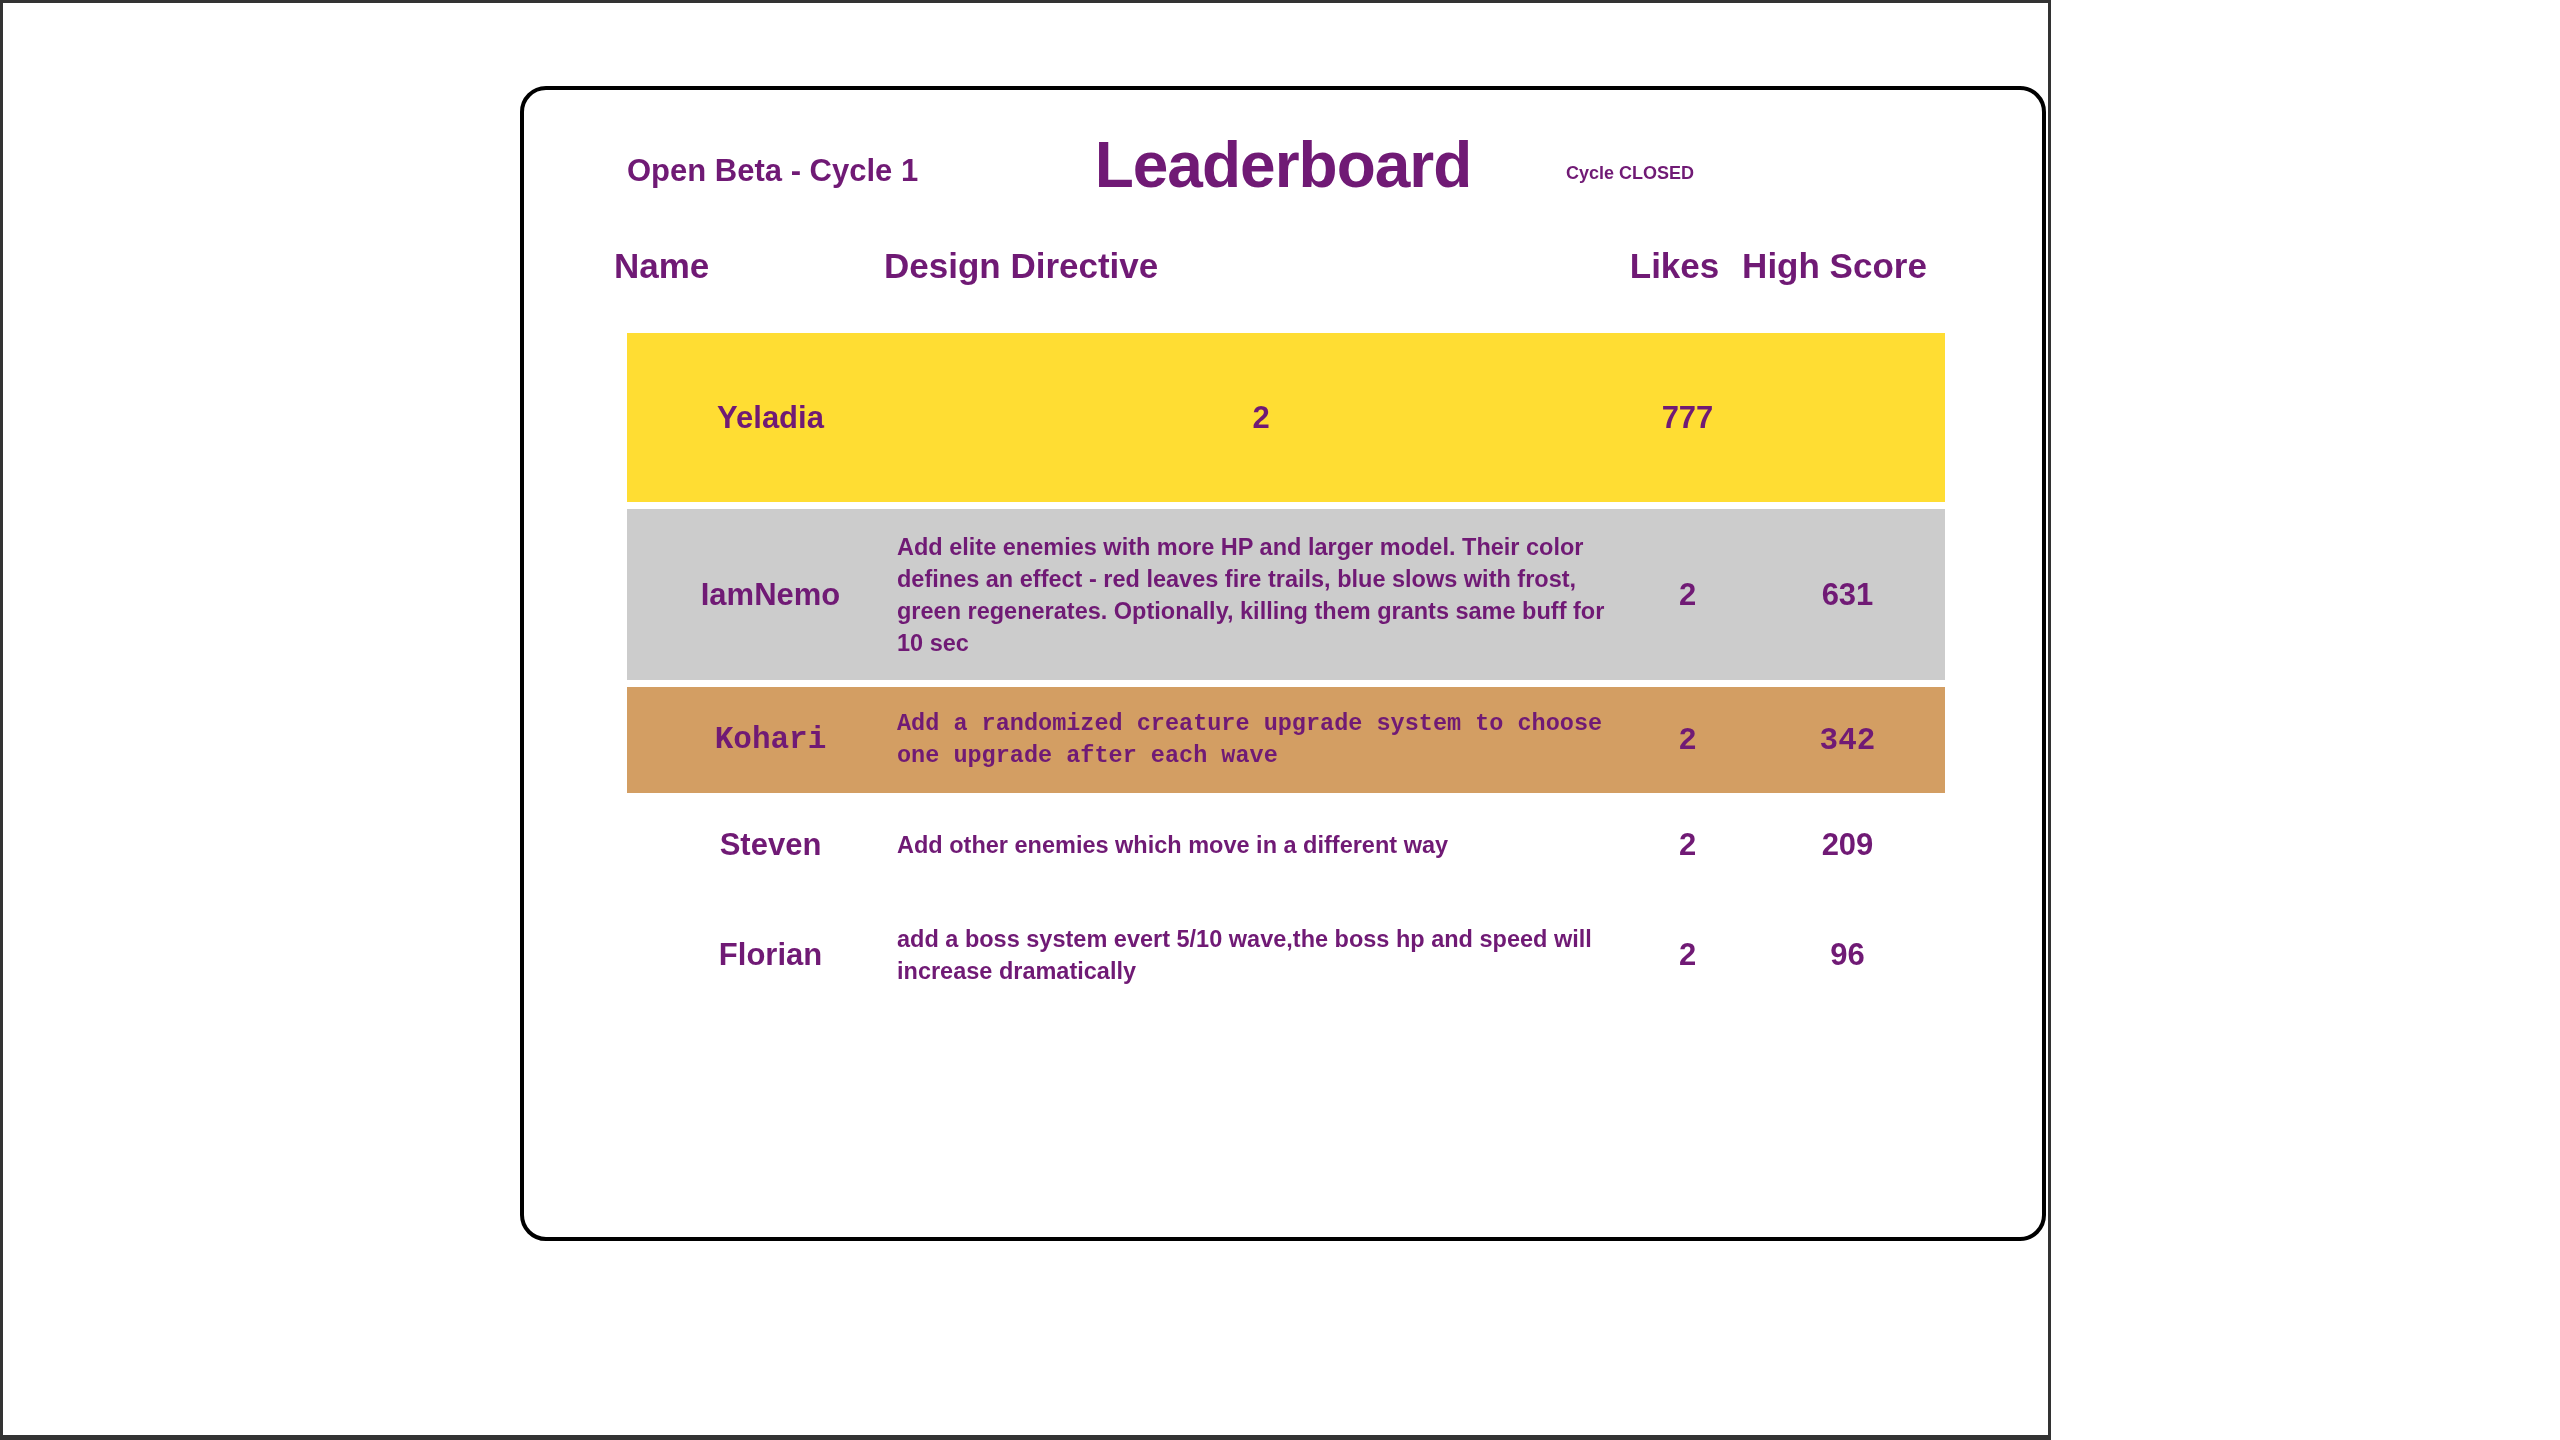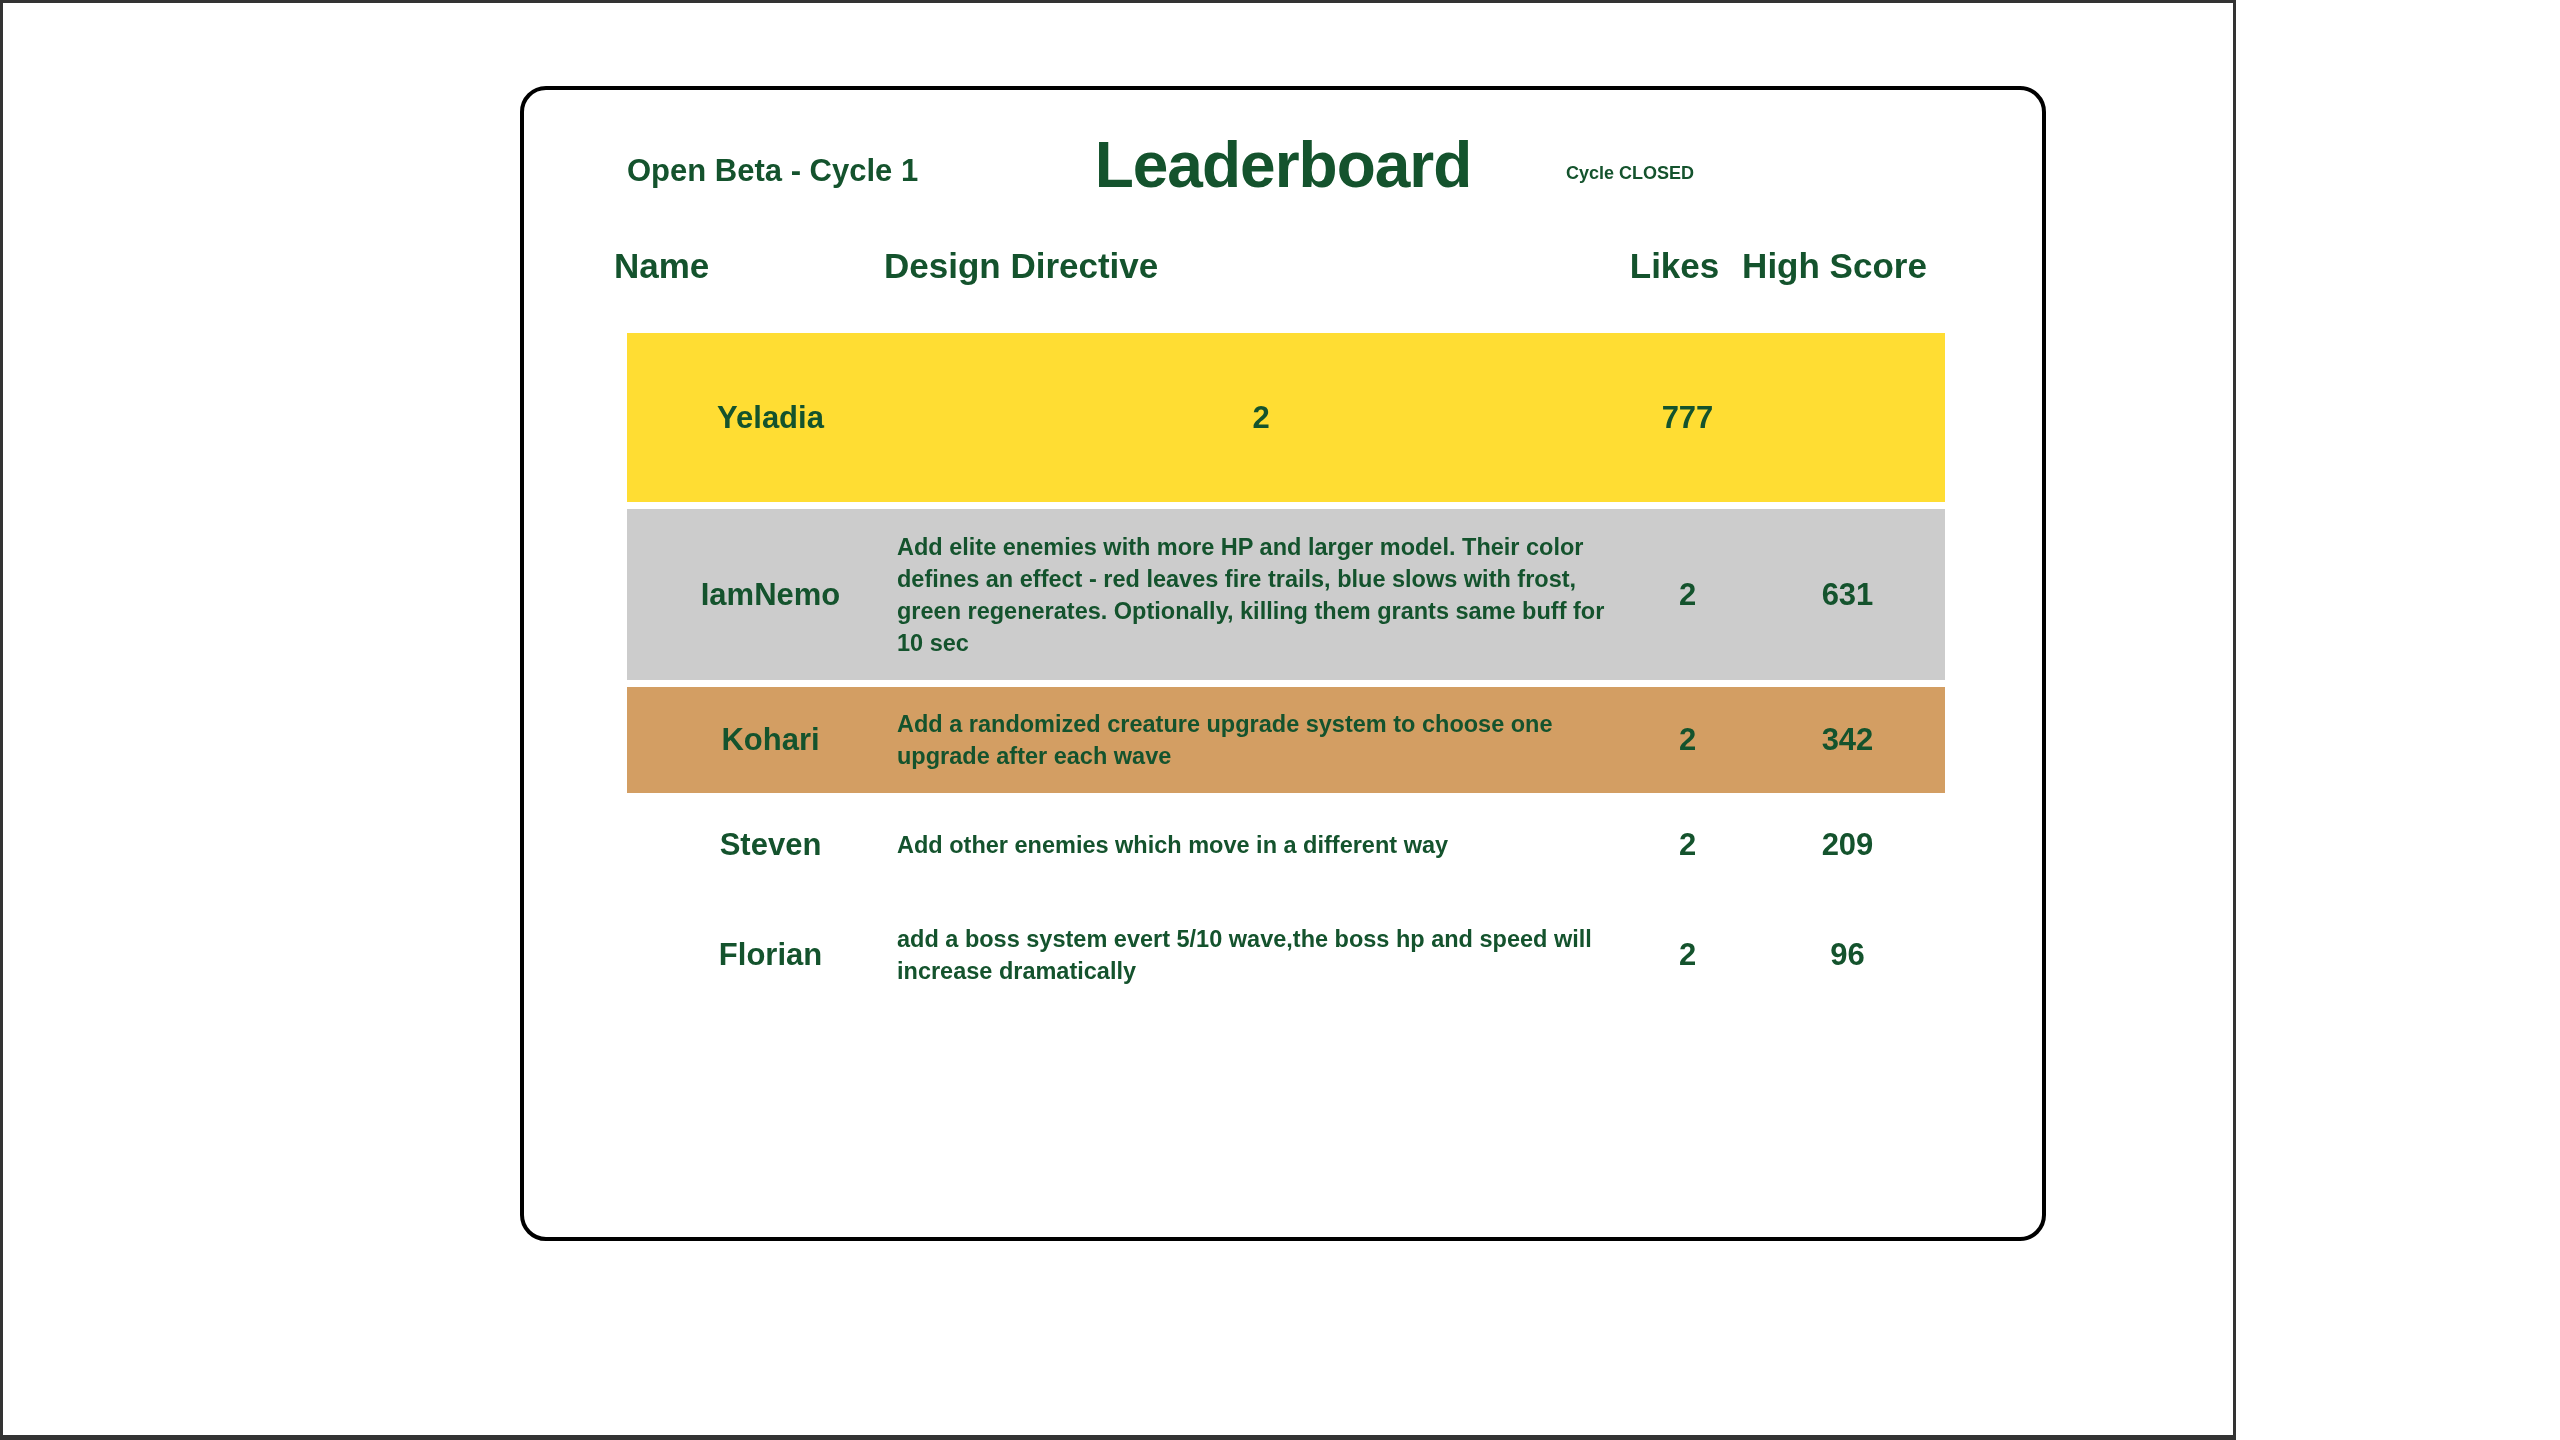--- a/index.html
+++ b/index.html
@@ -1,26 +1,26 @@
 <!DOCTYPE html>
 <html><head>
 <meta charset="utf-8">
 <style>
   * { box-sizing: border-box; }
   html, body { margin: 0; padding: 0; background: #ffffff; }
   .screen {
     position: relative;
-    width: 2236px;
+    width: 2051px;
     height: 1440px;
     background: #ffffff;
     border: 3px solid #333333;
     border-bottom-width: 5px;
     font-family: "Liberation Sans", sans-serif;
     font-weight: 700;
-    color: #14532d;
+    color: #701a75;
     overflow: hidden;
   }
   .panel {
     position: absolute;
     left: 517px;
     top: 83px;
     width: 1526px;
     height: 1155px;
     background: #ffffff;
     border: 4px solid #000000;
@@ -134,21 +134,21 @@
         <div class="cell-score">777</div>
       </div>
 
       <div class="row row-1 grid-cols" style="background: rgb(204, 204, 204);">
         <div class="cell-name">IamNemo</div>
         <div class="cell-directive">Add elite enemies with more HP and larger model. Their color defines an effect - red leaves fire trails, blue slows with frost, green regenerates. Optionally, killing them grants same buff for 10 sec</div>
         <div class="cell-likes">2</div>
         <div class="cell-score">631</div>
       </div>
 
-      <div class="row row-2 grid-cols" style="background: rgb(211, 158, 99);">
+      <div class="row row-2 grid-cols" style="background: rgb(211, 158, 99); font-family: Liberation Mono, monospace;">
         <div class="cell-name">Kohari</div>
         <div class="cell-directive">Add a randomized creature upgrade system to choose one upgrade after each wave</div>
         <div class="cell-likes">2</div>
         <div class="cell-score">342</div>
       </div>
 
       <div class="row row-3 grid-cols">
         <div class="cell-name">Steven</div>
         <div class="cell-directive">Add other enemies which move in a different way</div>
         <div class="cell-likes">2</div>

